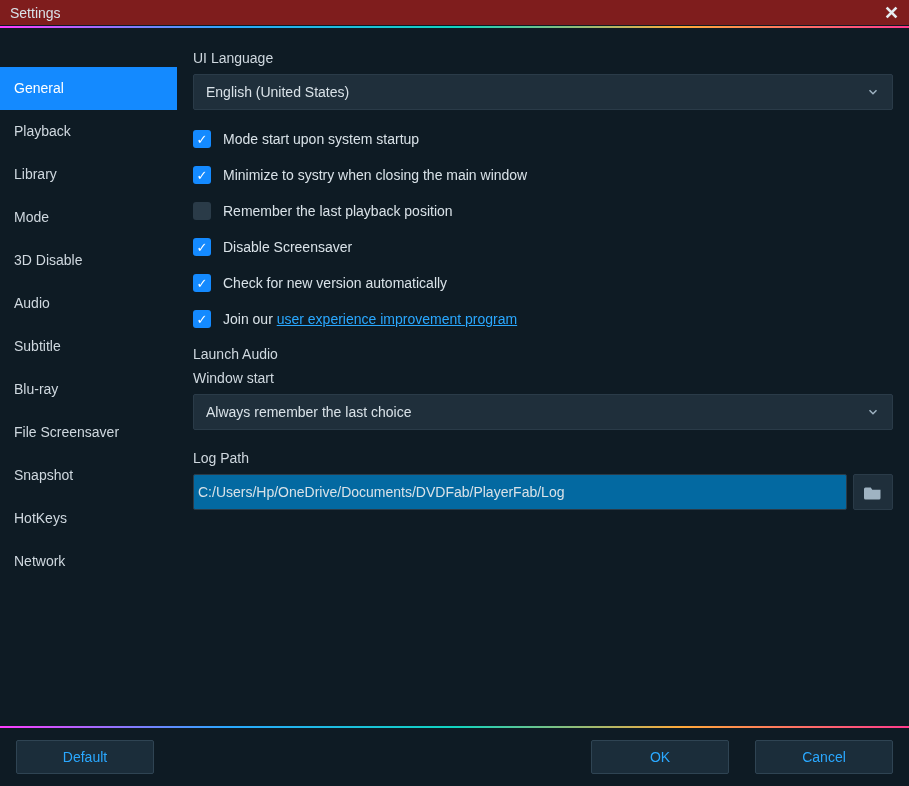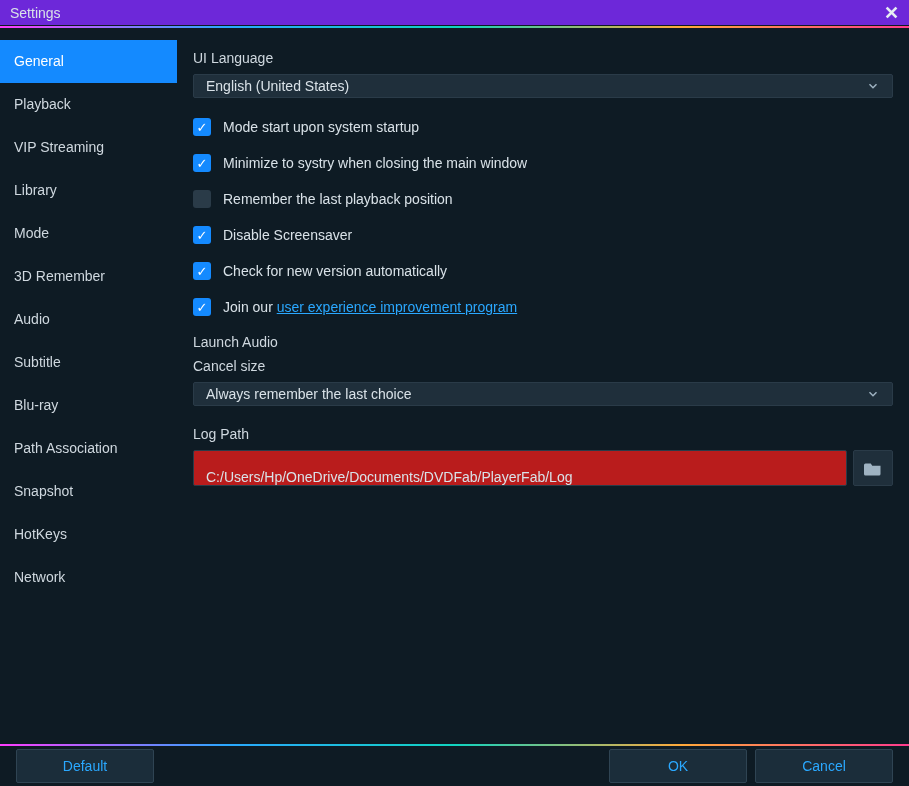--- a/index.html
+++ b/index.html
@@ -1,70 +1,71 @@
 <!DOCTYPE html>
 <html><head>
 <meta charset="utf-8">
 <style>
   * { box-sizing: border-box; margin: 0; padding: 0; }
   html, body { width: 909px; height: 786px; overflow: hidden; font-family: "Segoe UI", Arial, sans-serif; background: #0e1b24; color: #cfd8df; }
   .window { display: flex; flex-direction: column; height: 100%; }
   .titlebar {
     height: 26px; display: flex; align-items: center; justify-content: space-between;
-    padding: 0 10px; background: #6d28d9; color: #d9e2e8; font-size: 14px;
+    padding: 0 10px; background: #7f1d1d; color: #d9e2e8; font-size: 14px;
     border-bottom: 1px solid #0e1b24;
     text-align: center;
   }
   .titlebar .close { font-size: 18px; font-weight: bold; cursor: pointer; color: #e6edf2; }
   .gradient-line {
     height: 2px;
     background: linear-gradient(90deg, #ff3cff 0%, #2aa8ff 25%, #10d4c0 50%, #ffa93a 75%, #ff3c8d 100%);
   }
   .body { flex: 1; display: flex; min-height: 0; }
   .sidebar {
     width: 177px; background: #0e1b24; display: flex; flex-direction: column;
     padding-top: 12px;
+    margin-top: 27px;
   }
   .side-item {
     height: 43px; line-height: 43px; padding-left: 14px; font-size: 14px; color: #cfd8df;
     cursor: pointer; user-select: none;
   }
   .side-item.active { background: #148aff; color: #ffffff; }
   .main { flex: 1; padding: 18px 16px 10px 16px; overflow: auto; }
   .section-label { font-size: 14px; color: #cfd8df; margin-bottom: 8px; margin-top: 4px; }
   .select {
     display: flex; align-items: center; justify-content: space-between;
-    height: 24px; background: #1f2f3b; border: 1px solid #2a3b48; border-radius: 2px;
+    height: 36px; background: #1f2f3b; border: 1px solid #2a3b48; border-radius: 2px;
     padding: 0 12px; font-size: 14px; color: #d9e2e8; cursor: pointer; user-select: none;
     margin-bottom: 20px;
   }
   .select .chev { color: #9fb3c2; }
   .check-row { display: flex; align-items: center; gap: 12px; margin-bottom: 18px; font-size: 14px; }
   .checkbox {
     width: 18px; height: 18px; border-radius: 3px; display: inline-flex; align-items: center; justify-content: center;
     font-size: 13px; cursor: pointer; flex-shrink: 0;
   }
   .checkbox.on { background: #148aff; color: #ffffff; }
   .checkbox.off { background: #2a3b48; color: transparent; }
   .check-label { color: #d9e2e8; }
   .link { color: #2aa8ff; text-decoration: underline; cursor: pointer; }
   .logrow { display: flex; gap: 6px; margin-bottom: 20px; }
   .textinput {
-    flex: 1; height: 36px; background: #b91c1c; border: 1px solid #2a3b48; border-radius: 2px;
-    padding: 0 12px; font-size: 14px; color: #d9e2e8; display: flex; align-items: flex-end;
+    flex: 1; height: 36px; background: #0369a1; border: 1px solid #2a3b48; border-radius: 2px;
+    padding: 0 4px; font-size: 14px; color: #d9e2e8; display: flex; align-items: center;
   }
   .folderbtn {
     width: 40px; height: 36px; background: #1f2f3b; border: 1px solid #2a3b48; border-radius: 2px;
     display: flex; align-items: center; justify-content: center; cursor: pointer; color: #9fb3c2;
   }
   .footer {
-    height: 40px; display: flex; align-items: center; justify-content: space-between;
+    height: 58px; display: flex; align-items: center; justify-content: space-between;
     padding: 0 16px; background: #0e1b24;
   }
-  .footer-right { display: flex; gap: 8px; }
+  .footer-right { display: flex; gap: 26px; }
   .btn {
     min-width: 138px; height: 34px; background: #1b2d3a; border: 1px solid #2f4453;
     color: #2aa8ff; font-size: 14px; display: inline-flex; align-items: center; justify-content: center;
     cursor: pointer; user-select: none; border-radius: 2px;
   }
   svg.chev { width: 14px; height: 14px; }
   svg.folder { width: 18px; height: 16px; }
 </style>
 </head>
 <body>
@@ -75,28 +76,27 @@
     <span>Settings</span>
     <span class="close">✕</span>
   </div>
   <div class="gradient-line"></div>
 
   <div class="body">
 
     <div class="sidebar">
       <div class="side-item active"><span>General</span></div>
       <div class="side-item"><span>Playback</span></div>
-      <div class="side-item"><span>VIP Streaming</span></div>
       <div class="side-item"><span>Library</span></div>
       <div class="side-item"><span>Mode</span></div>
-      <div class="side-item"><span>3D Remember</span></div>
+      <div class="side-item"><span>3D Disable</span></div>
       <div class="side-item"><span>Audio</span></div>
       <div class="side-item"><span>Subtitle</span></div>
       <div class="side-item"><span>Blu-ray</span></div>
-      <div class="side-item"><span>Path Association</span></div>
+      <div class="side-item"><span>File Screensaver</span></div>
       <div class="side-item"><span>Snapshot</span></div>
       <div class="side-item"><span>HotKeys</span></div>
       <div class="side-item"><span>Network</span></div>
     </div>
 
     <div class="main">
 
       <div class="section-label">UI Language</div>
       <div class="select">
         <span>English (United States)</span>
@@ -132,21 +132,21 @@
 
       <div class="check-row">
         <span class="checkbox on">✓</span>
         <span class="check-label">
           <span>Join our </span><a class="link">user experience improvement program</a>
         </span>
       </div>
 
       <div class="section-label">Launch Audio</div>
 
-      <div class="section-label">Cancel size</div>
+      <div class="section-label">Window start</div>
       <div class="select">
         <span>Always remember the last choice</span>
         <svg class="chev" viewBox="0 0 24 24" fill="none" stroke="currentColor" stroke-width="2.5">
             <polyline points="6 9 12 15 18 9"></polyline>
           </svg>
       </div>
 
       <div class="section-label">Log Path</div>
       <div class="logrow">
         <div class="textinput">

